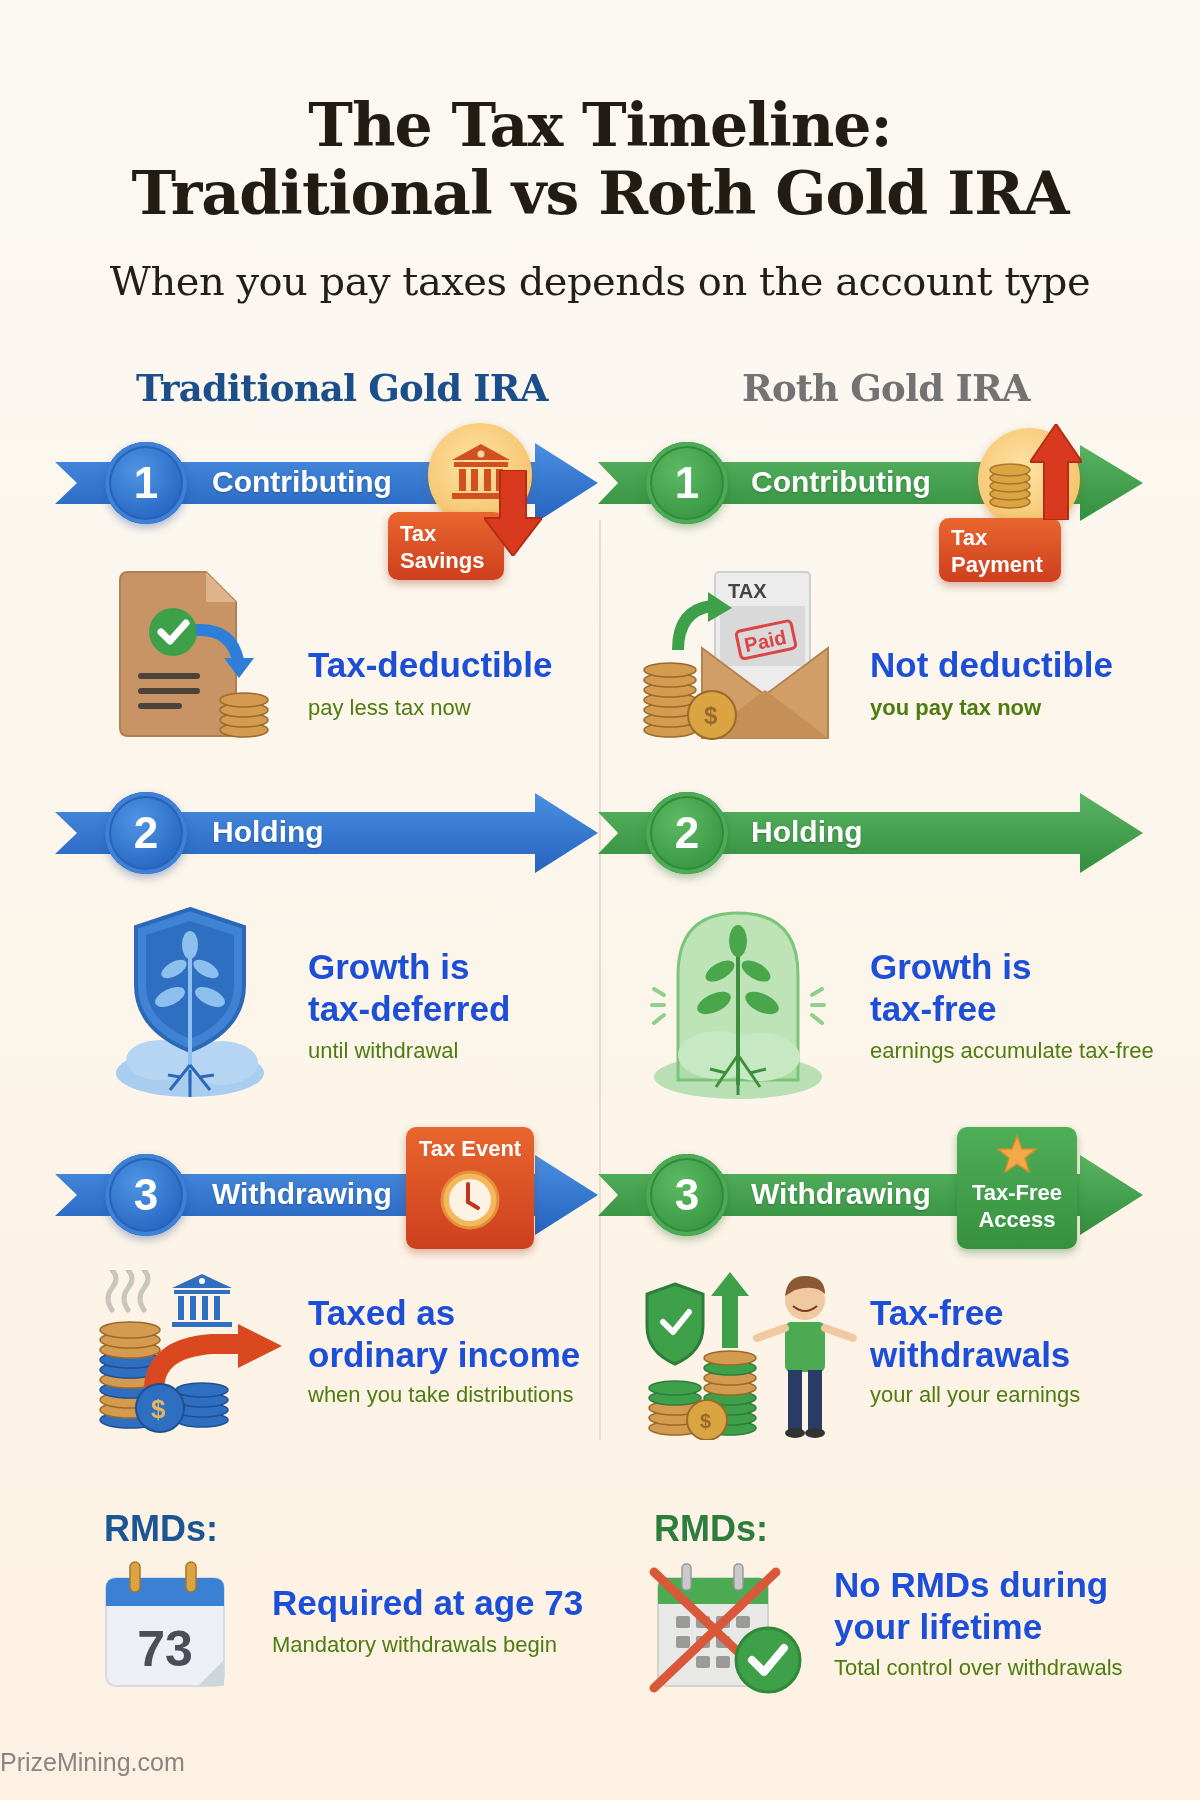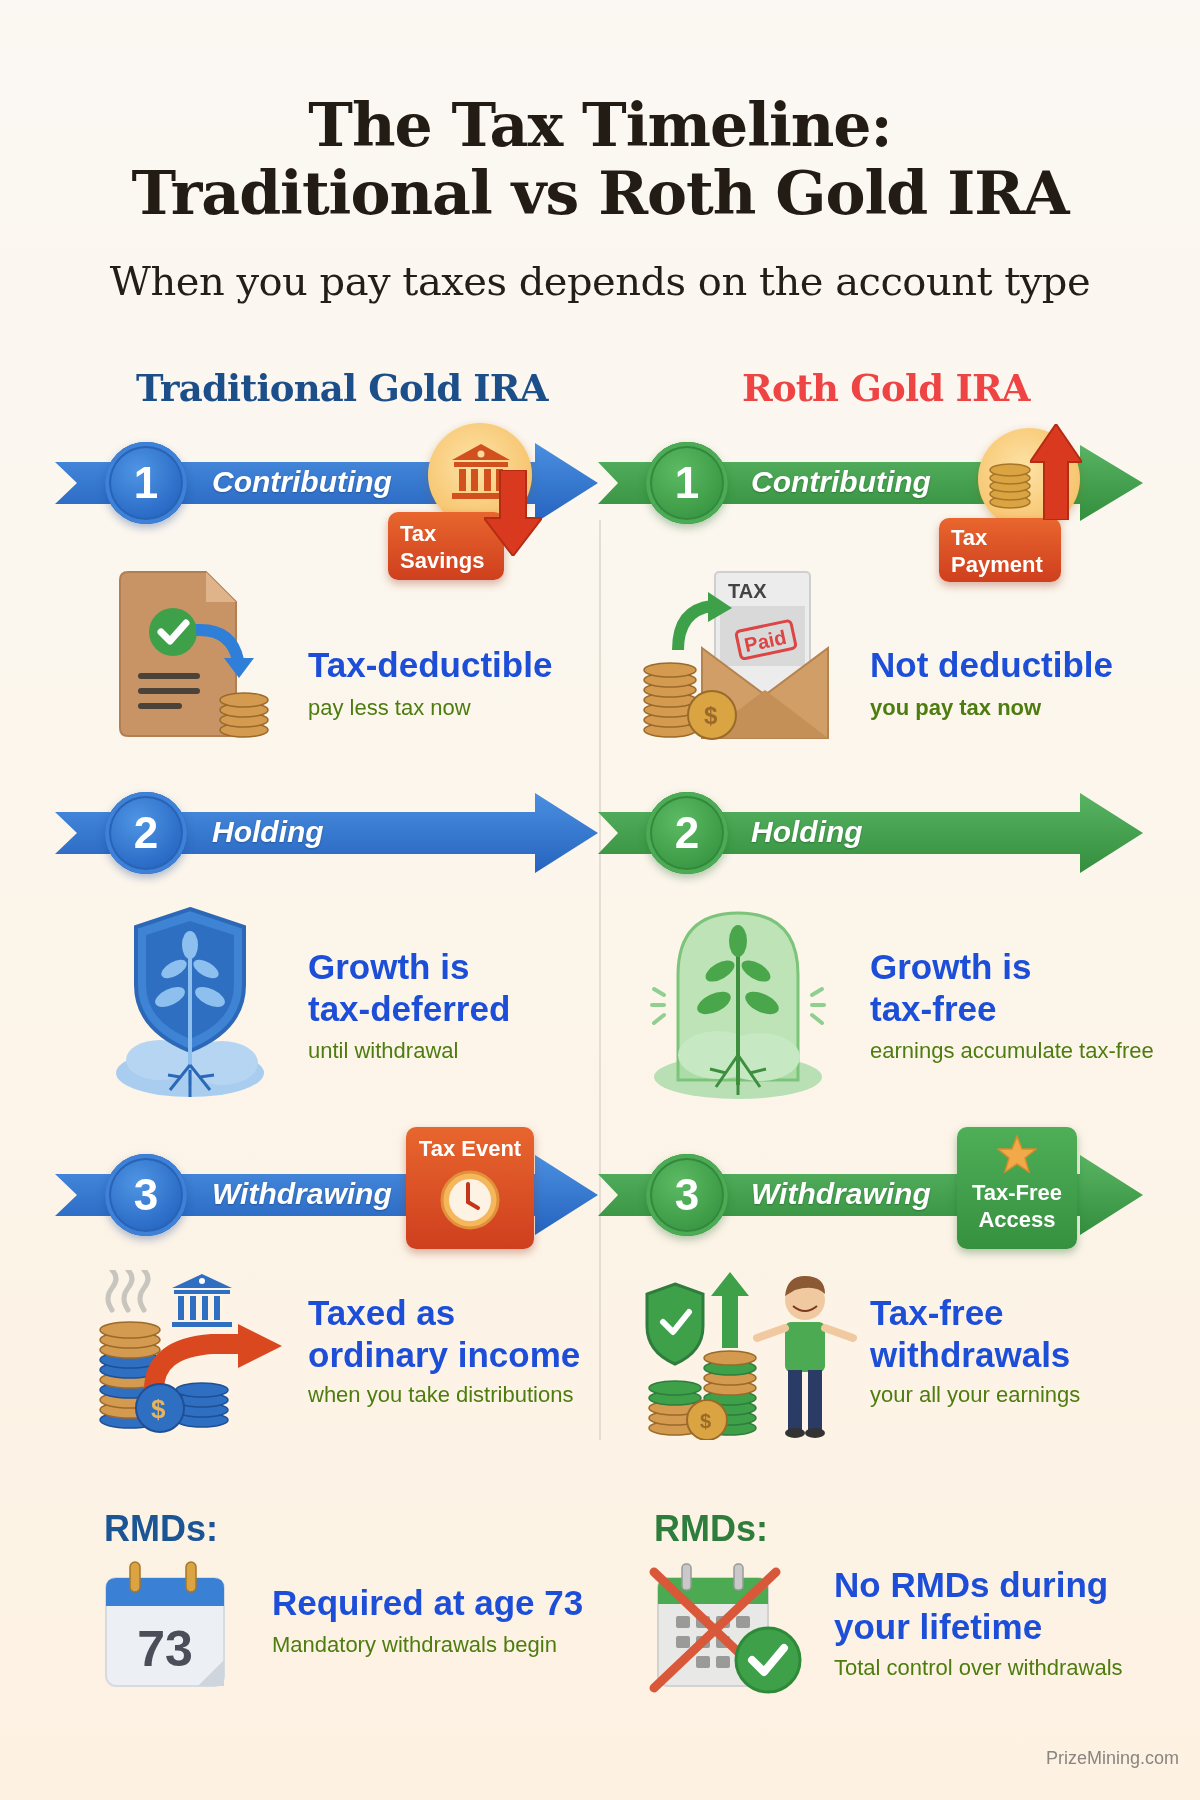--- a/index.html
+++ b/index.html
@@ -22,21 +22,21 @@
   .subtitle {
     position: absolute; top: 258px; left: 0; width: 1200px; text-align: center;
     font-family: "DejaVu Serif", "Liberation Serif", serif;
     font-size: 40px; color: #241e18; letter-spacing: -0.5px;
   }
   .col-head {
     position: absolute; top: 366px; font-family: "DejaVu Serif", "Liberation Serif", serif;
     font-weight: bold; font-size: 37px; letter-spacing: -0.8px;
   }
   .col-head.trad { left: 136px; color: #1c4f8a; }
-  .col-head.roth { left: 742px; color: #ef4444; }
+  .col-head.roth { left: 742px; color: #737373; }
 
   .divider { position: absolute; left: 599px; width: 2px; background: #e3ddd2; }
 
   
   .banner { position: absolute; height: 90px; }
   .banner svg.band { position: absolute; left: 0; top: 0; }
   .step-circle {
     position: absolute; width: 82px; height: 82px; border-radius: 50%;
     display: flex; align-items: center; justify-content: center;
     color: #fff; font-weight: bold; font-size: 44px;
@@ -46,21 +46,20 @@
     background: radial-gradient(circle at 40% 35%, #4f95e3 0%, #2a6bc6 65%, #1f58ac 100%);
     box-shadow: 0 4px 8px rgba(30,70,140,0.35), inset 0 0 0 4px #3d82d8, inset 0 0 0 6px #2a63b6;
   }
   .green .step-circle {
     background: radial-gradient(circle at 40% 35%, #5cba63 0%, #3c9a46 65%, #2e843a 100%);
     box-shadow: 0 4px 8px rgba(40,110,50,0.35), inset 0 0 0 4px #4cab55, inset 0 0 0 6px #338a3d;
   }
   .step-label {
     position: absolute; color: #fff; font-weight: bold; font-size: 30px;
     text-shadow: 0 1px 2px rgba(0,0,0,0.25);
-    font-style: italic;
   }
 
   
   .badge-red {
     position: absolute; border-radius: 10px; color: #fff; font-weight: bold;
     background: linear-gradient(180deg, #e8662e 0%, #cf3f1e 100%);
     box-shadow: 0 4px 8px rgba(150,50,20,0.35);
     font-size: 22px; line-height: 27px; padding: 8px 12px;
   }
   .badge-green {
@@ -75,22 +74,22 @@
     box-shadow: 0 3px 8px rgba(140,90,20,0.3);
   }
 
   
   .heading { position: absolute; font-weight: bold; font-size: 35px; line-height: 42px; color: #1d4ed8; }
   .sub { position: absolute; font-size: 22px; color: #4d7c0f; }
   .rmd { position: absolute; font-weight: bold; font-size: 36px; }
   .rmd.trad { color: #1c5594; }
   .rmd.roth { color: #2e7d3c; }
   .footer {
-    position: absolute; top: 1748px; left: 0; width: 1179px; text-align: right;
-    font-size: 18px; color: #8a8580;
+    position: absolute; top: 1748px; left: 0; width: 1179px; text-align: left;
+    font-size: 25px; color: #8a8580;
   }
   .icon { position: absolute; }
 </style>
 </head>
 <body>
 
 <div class="title l1">The Tax Timeline:</div>
 <div class="title l2">Traditional vs Roth Gold IRA</div>
 <div class="subtitle">When you pay taxes depends on the account type</div>
 

